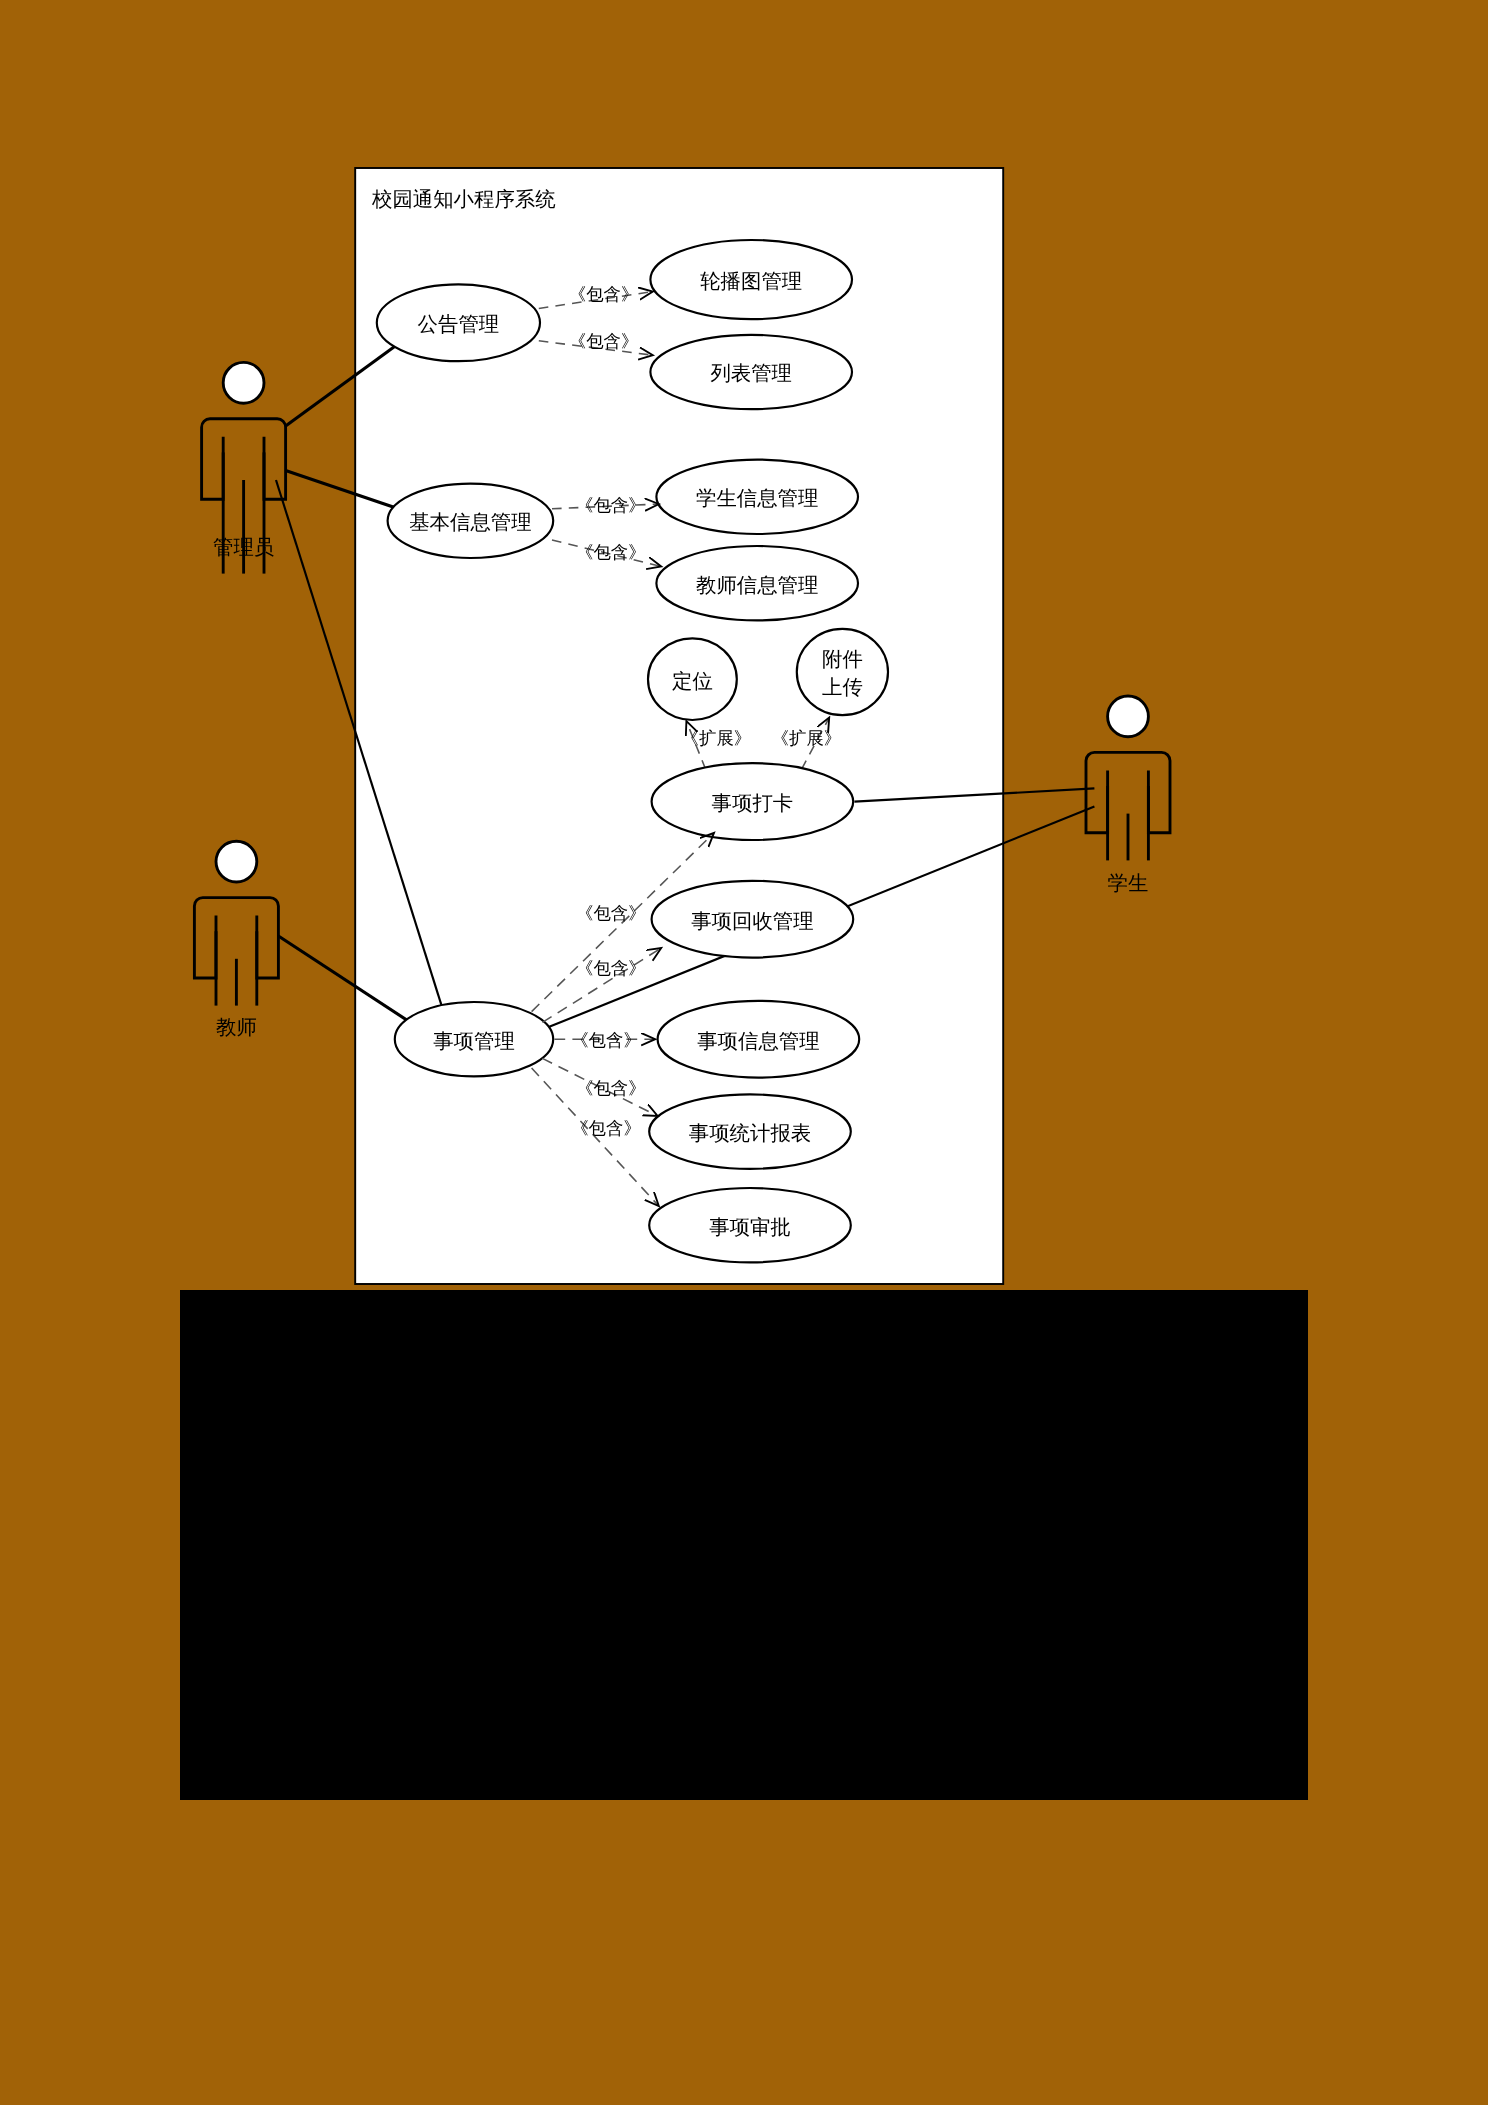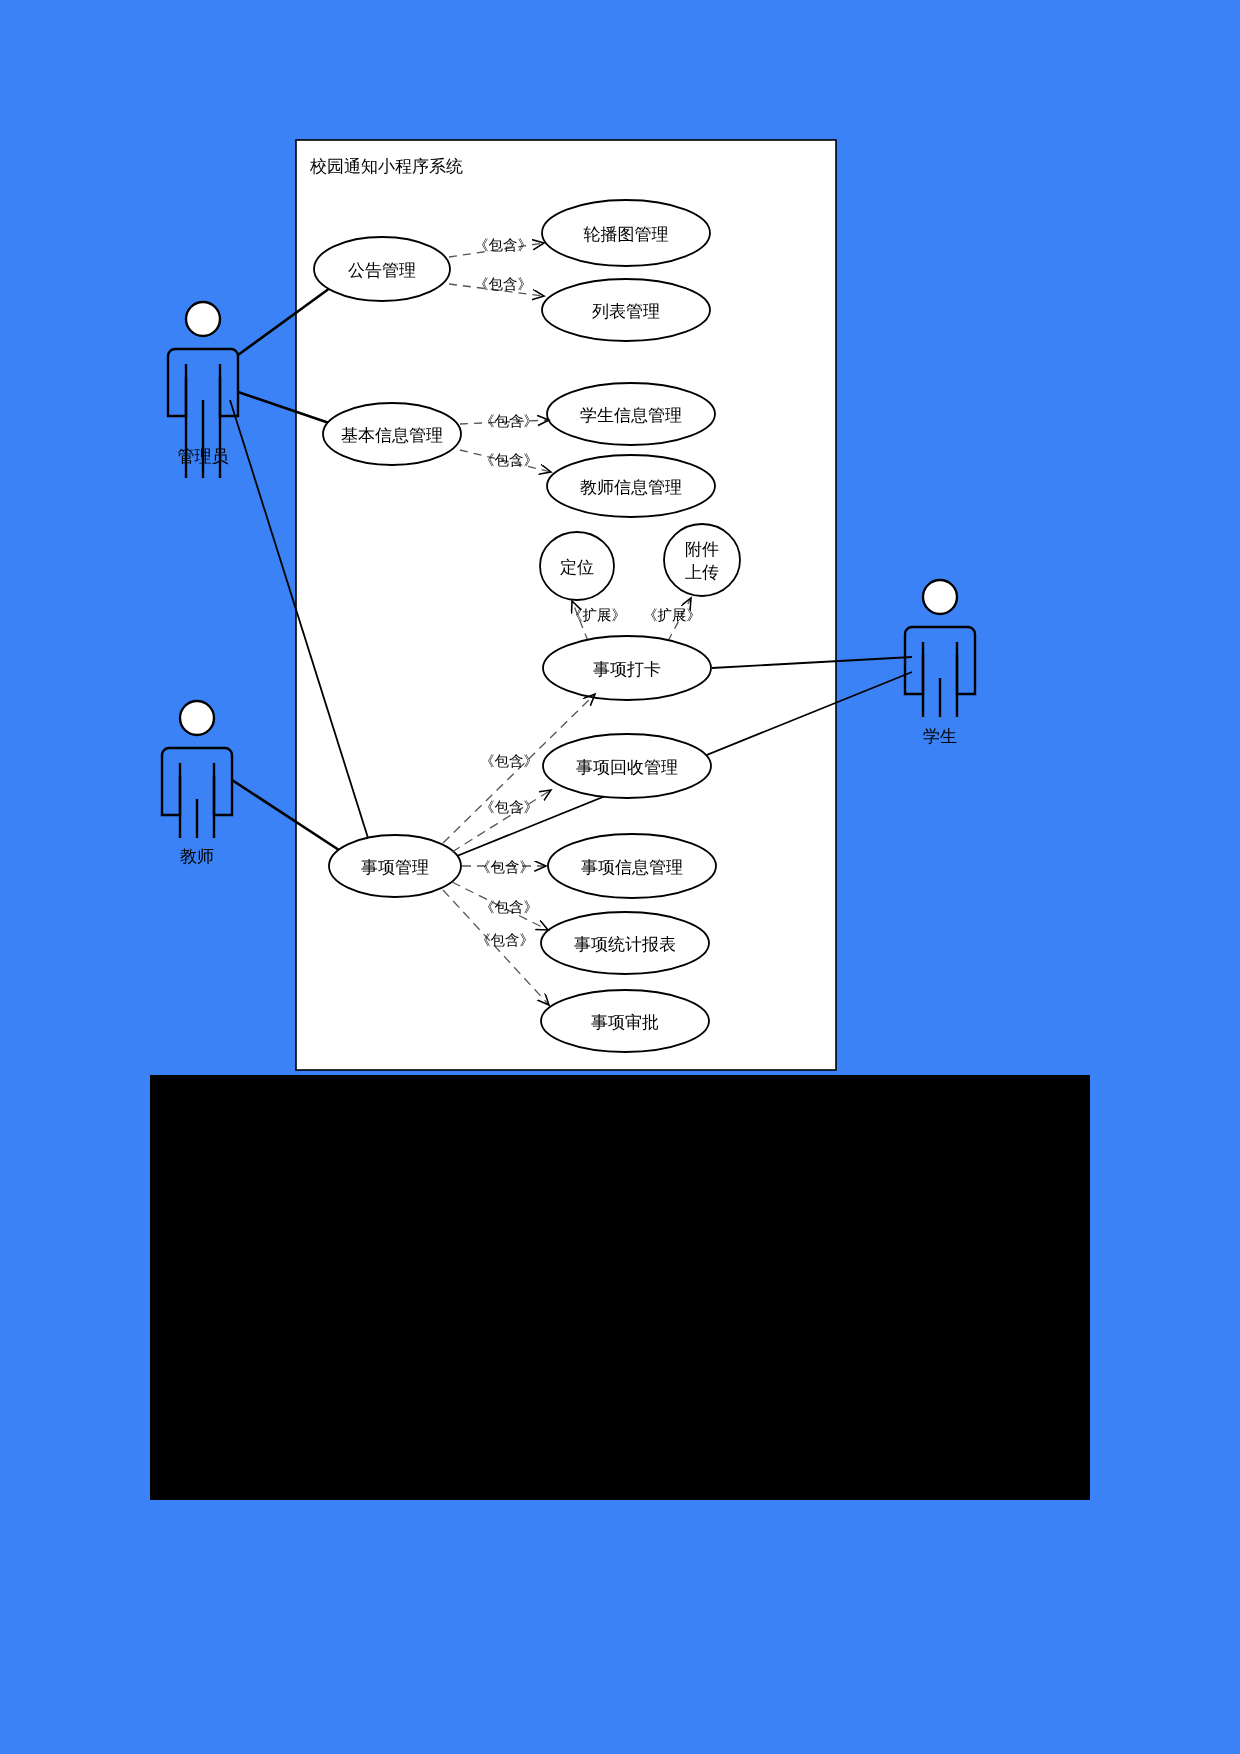--- a/index.html
+++ b/index.html
@@ -1,17 +1,17 @@
 <!DOCTYPE html>
 <html><head>
 <meta charset="utf-8">
 <style>
   html,body{margin:0;padding:0;background:#ffffff;}
   body{width:1240px;height:1754px;position:relative;font-family:"DejaVu Sans","Liberation Sans",sans-serif;}
-  #page{position:absolute;left:0;top:0;width:1240px;height:1754px;overflow:hidden;background:#3b82f6;}
+  #page{position:absolute;left:0;top:0;width:1240px;height:1754px;overflow:hidden;background:#a16207;}
   #diagram{position:absolute;left:0;top:0;width:1240px;height:1754px;}
   .blackbar{position:absolute;left:150px;top:1075px;width:940px;height:425px;background:#000;}
   svg{display:block;}
   text{font-family:"DejaVu Sans","Liberation Sans",sans-serif;fill:#000;}
 </style>
 </head>
 <body>
 
 <div id="page">
 

